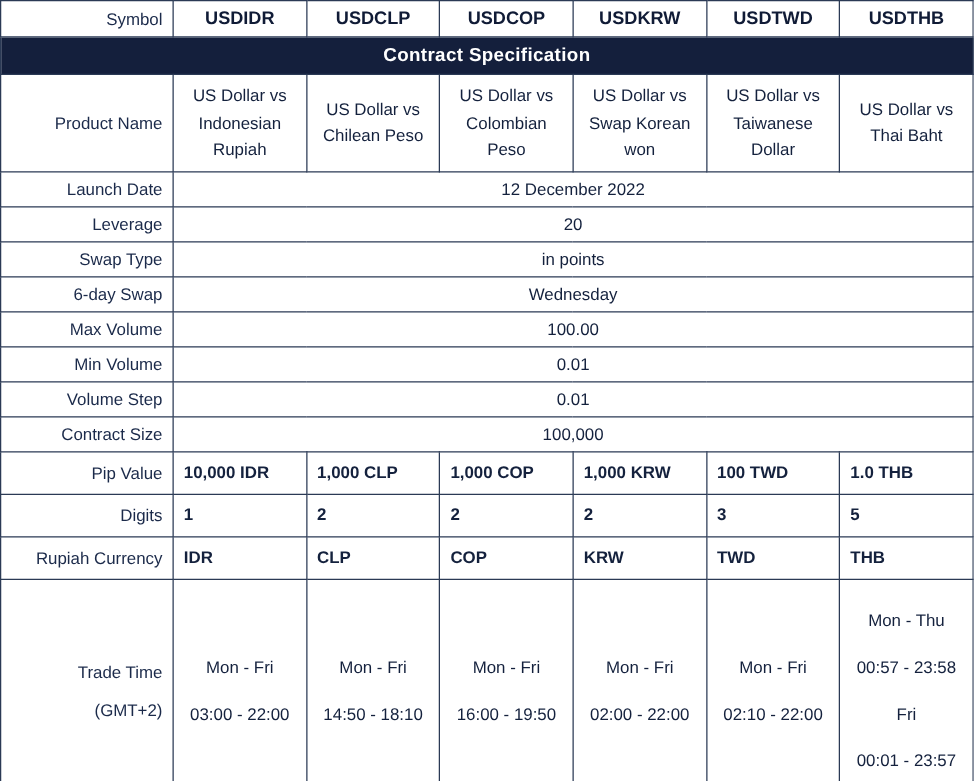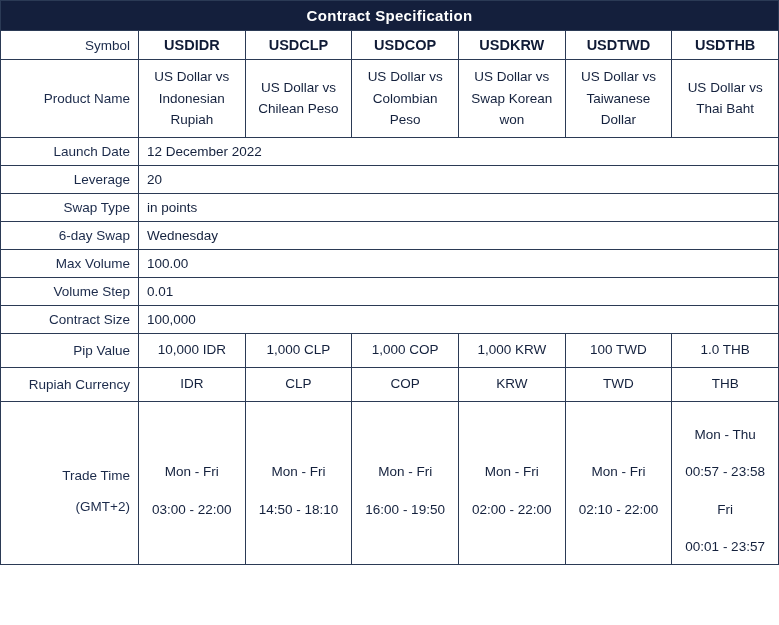--- a/index.html
+++ b/index.html
@@ -41,24 +41,26 @@
     color: #1b2a4a;
     padding-right: 10px;
   }
   .sym-cell {
     text-align: center;
     font-weight: bold;
     font-size: 14.5px;
     color: #101b36;
   }
   .val-cell {
-    text-align: center;
+    text-align: left;
     line-height: 1.55;
+    font-weight: bold;
   }
   .span-cell {
+    text-align: center;
   }
   .trade-cell {
     text-align: center;
     line-height: 1.6;
     vertical-align: top;
     padding-top: 7px;
   }
   .label-col { width: 138px; }
   .pname-cell {
     text-align: center;
@@ -75,35 +77,35 @@
   <colgroup>
     <col class="label-col">
     <col>
       <col>
       <col>
       <col>
       <col>
       <col>
   </colgroup>
   <tbody>
-    <tr>
-      <td class="title-cell" colspan="7">Contract Specification</td>
-    </tr>
-
     <tr>
       <td class="label-cell">Symbol</td>
       <td class="sym-cell">USDIDR</td>
       <td class="sym-cell">USDCLP</td>
       <td class="sym-cell">USDCOP</td>
       <td class="sym-cell">USDKRW</td>
       <td class="sym-cell">USDTWD</td>
       <td class="sym-cell">USDTHB</td>
     </tr>
 
     <tr>
+      <td class="title-cell" colspan="7">Contract Specification</td>
+    </tr>
+
+    <tr>
       <td class="label-cell">Product Name</td>
       <td class="pname-cell">US Dollar vs Indonesian Rupiah</td>
       <td class="pname-cell">US Dollar vs Chilean Peso</td>
       <td class="pname-cell">US Dollar vs Colombian Peso</td>
       <td class="pname-cell">US Dollar vs Swap Korean won</td>
       <td class="pname-cell">US Dollar vs Taiwanese Dollar</td>
       <td class="pname-cell">US Dollar vs Thai Baht</td>
     </tr>
 
     <tr>
@@ -124,20 +126,24 @@
     <tr>
       <td class="label-cell">6-day Swap</td>
       <td class="span-cell" colspan="6">Wednesday</td>
     </tr>
 
     <tr>
       <td class="label-cell">Max Volume</td>
       <td class="span-cell" colspan="6">100.00</td>
     </tr>
 
+    <tr>
+      <td class="label-cell">Min Volume</td>
+      <td class="span-cell" colspan="6">0.01</td>
+    </tr>
 
     <tr>
       <td class="label-cell">Volume Step</td>
       <td class="span-cell" colspan="6">0.01</td>
     </tr>
 
     <tr>
       <td class="label-cell">Contract Size</td>
       <td class="span-cell" colspan="6">100,000</td>
     </tr>
@@ -145,20 +151,29 @@
     <tr>
       <td class="label-cell">Pip Value</td>
       <td class="val-cell">10,000 IDR</td>
       <td class="val-cell">1,000 CLP</td>
       <td class="val-cell">1,000 COP</td>
       <td class="val-cell">1,000 KRW</td>
       <td class="val-cell">100 TWD</td>
       <td class="val-cell">1.0 THB</td>
     </tr>
 
+    <tr>
+      <td class="label-cell">Digits</td>
+      <td class="val-cell">1</td>
+      <td class="val-cell">2</td>
+      <td class="val-cell">2</td>
+      <td class="val-cell">2</td>
+      <td class="val-cell">3</td>
+      <td class="val-cell">5</td>
+    </tr>
 
     <tr>
       <td class="label-cell">Rupiah Currency</td>
       <td class="val-cell">IDR</td>
       <td class="val-cell">CLP</td>
       <td class="val-cell">COP</td>
       <td class="val-cell">KRW</td>
       <td class="val-cell">TWD</td>
       <td class="val-cell">THB</td>
     </tr>

